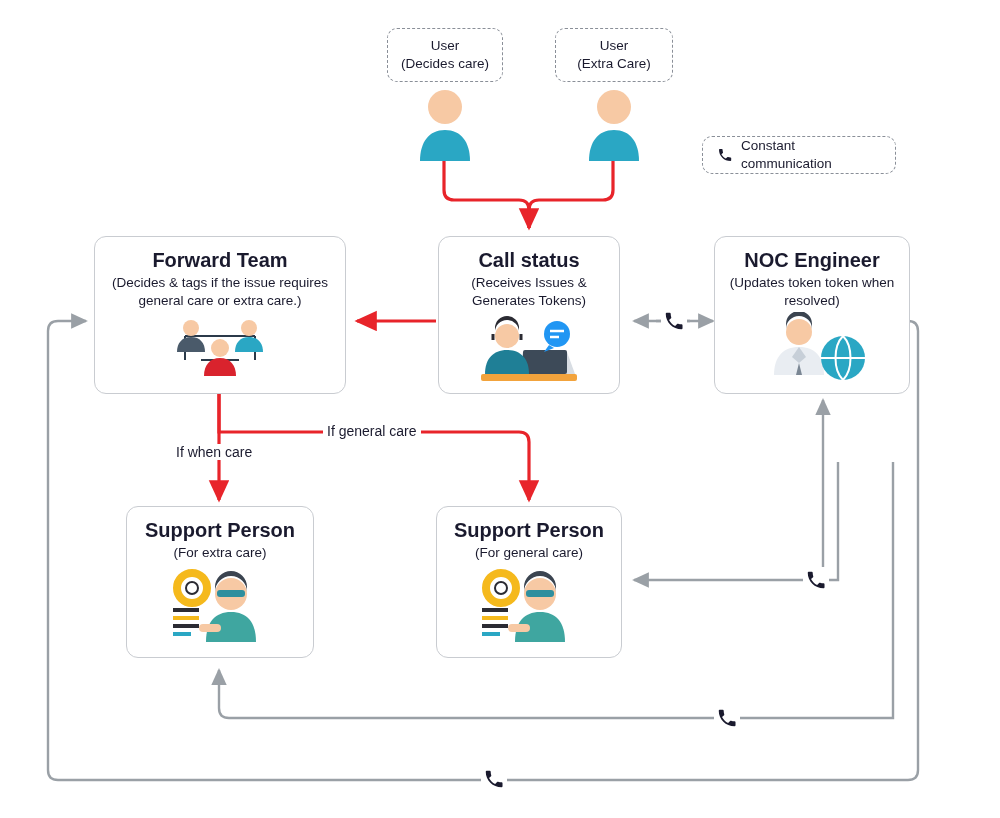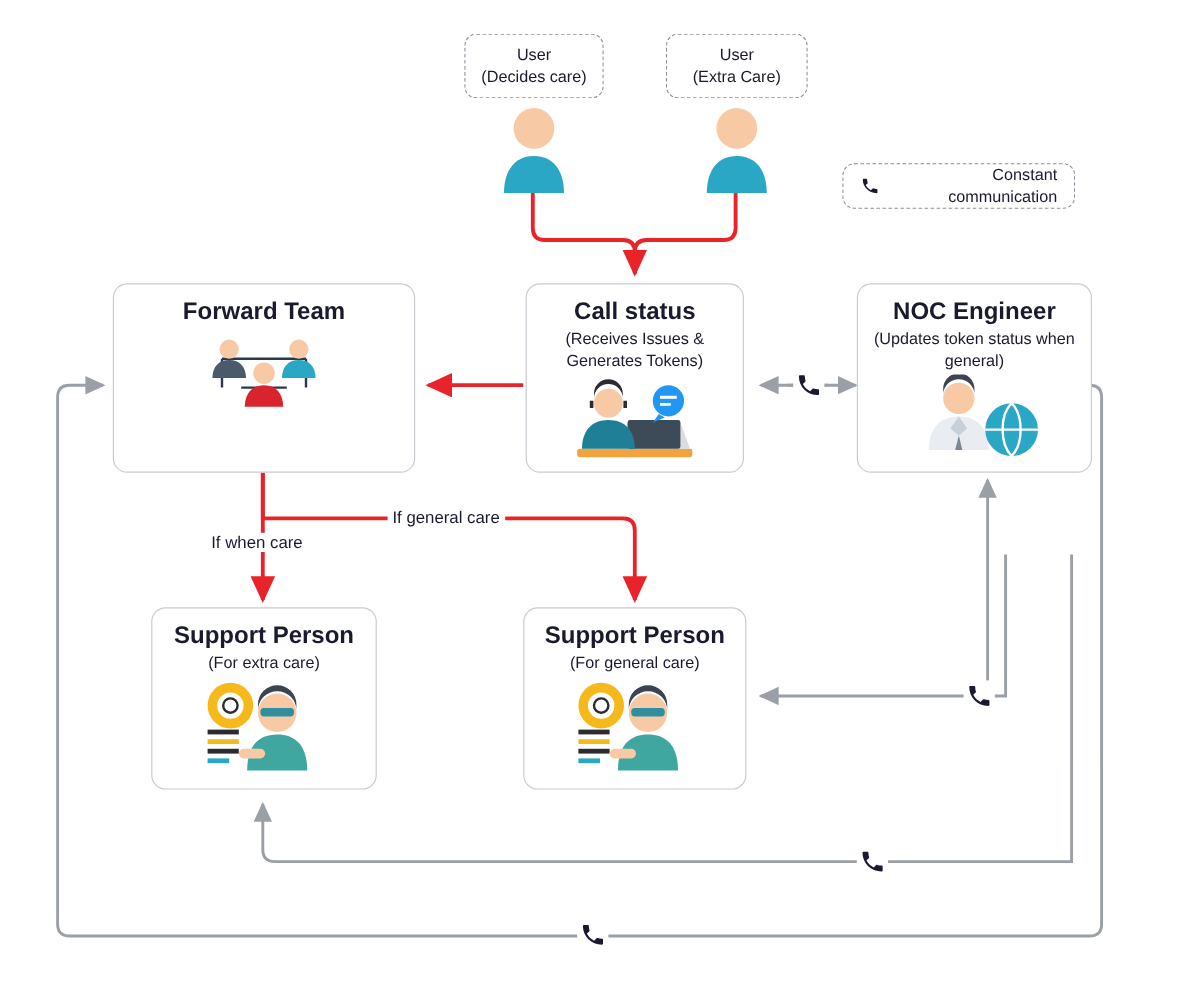--- a/index.html
+++ b/index.html
@@ -55,21 +55,21 @@
     box-sizing: border-box;
     border: 1.4px dashed #8a8f98;
     border-radius: 10px;
     background: #ffffff;
     display: flex;
     flex-direction: column;
     align-items: center;
     justify-content: center;
     font-size: 13.5px;
     line-height: 1.3;
-    text-align: right;
+    text-align: left;
   }
   .dashed-pill.row {
     flex-direction: row;
     gap: 8px;
     padding: 0 14px;
   }
   .edge-label {
     position: absolute;
     font-size: 14px;
     color: #1a1a2e;
@@ -150,20 +150,21 @@
     <span style="display:flex;align-items:center;">
       <svg width="16" height="16" viewBox="0 0 24 24">
         <path d="M6.6 10.8c1.4 2.8 3.8 5.1 6.6 6.6l2.2-2.2c.3-.3.7-.4 1.1-.2 1.2.4 2.5.6 3.8.6.6 0 1 .4 1 1V20c0 .6-.4 1-1 1C10.6 21 3 13.4 3 4c0-.6.4-1 1-1h3.4c.6 0 1 .4 1 1 0 1.3.2 2.6.6 3.8.1.4 0 .8-.2 1.1l-2.2 1.9z" fill="#1a1a2e"></path>
       </svg>
     </span>
     <span>Constant communication</span>
   </div>
 
   <div class="node" style="left:94px; top:236px; width:252px; height:158px;">
     <div class="title">Forward Team</div>
+    <div class="subtitle">(Decides &amp; tags if the issue requires general care or extra care.)</div>
     <svg style="margin-top:4px;" width="110" height="66" viewBox="0 0 110 66">
       <path d="M20 22 H90 M20 22 V46 M90 22 V46 M36 46 H74" fill="none" stroke="#2b3a4a" stroke-width="2"></path>
 
       <circle cx="26" cy="14" r="8" fill="#f7c9a4"></circle>
       <path d="M26 23 c-9 0-14 6-14 15 h28 c0-9-5-15-14-15z" fill="#4a5a6a"></path>
 
       <circle cx="84" cy="14" r="8" fill="#f7c9a4"></circle>
       <path d="M84 23 c-9 0-14 6-14 15 h28 c0-9-5-15-14-15z" fill="#2aa7c4"></path>
 
       <circle cx="55" cy="34" r="9" fill="#f7c9a4"></circle>
@@ -183,21 +184,21 @@
       <path d="M38 38 c-14 0-22 9-22 24 h44 c0-15-8-24-22-24z" fill="#1f7f96"></path>
       <path d="M24 22 v6 M52 22 v6" stroke="#2b2b33" stroke-width="3" fill="none"></path>
       <circle cx="88" cy="22" r="13" fill="#2196f3"></circle>
       <path d="M81 19 h14 M81 25 h9" stroke="#ffffff" stroke-width="2.4"></path>
       <path d="M80 33 l-5 7 l10 -4z" fill="#2196f3"></path>
     </svg>
   </div>
 
   <div class="node" style="left:714px; top:236px; width:196px; height:158px;">
     <div class="title">NOC Engineer</div>
-    <div class="subtitle">(Updates token status when general)</div>
+    <div class="subtitle">(Updates token token when resolved)</div>
     <svg style="margin-top:2px;" width="130" height="74" viewBox="0 0 130 74">
       <circle cx="52" cy="20" r="13" fill="#f7c9a4"></circle>
       <path d="M39 17 a13 13 0 0 1 26 0 v-5 a13 13 0 0 0 -26 0z" fill="#3b4450"></path>
       <path d="M52 35 c-16 0-25 10-25 28 h50 c0-18-9-28-25-28z" fill="#e9edf2"></path>
       <path d="M52 35 l-7 10 l7 6 l7-6z" fill="#c7cfd8"></path>
       <path d="M52 51 l-3 12 h6z" fill="#7b8794"></path>
       <circle cx="96" cy="46" r="22" fill="#2aa7c4"></circle>
       <path d="M74 46 h44 M96 24 c10 10 10 34 0 44 M96 24 c-10 10-10 34 0 44" fill="none" stroke="#ffffff" stroke-width="2"></path>
     </svg>
   </div>

